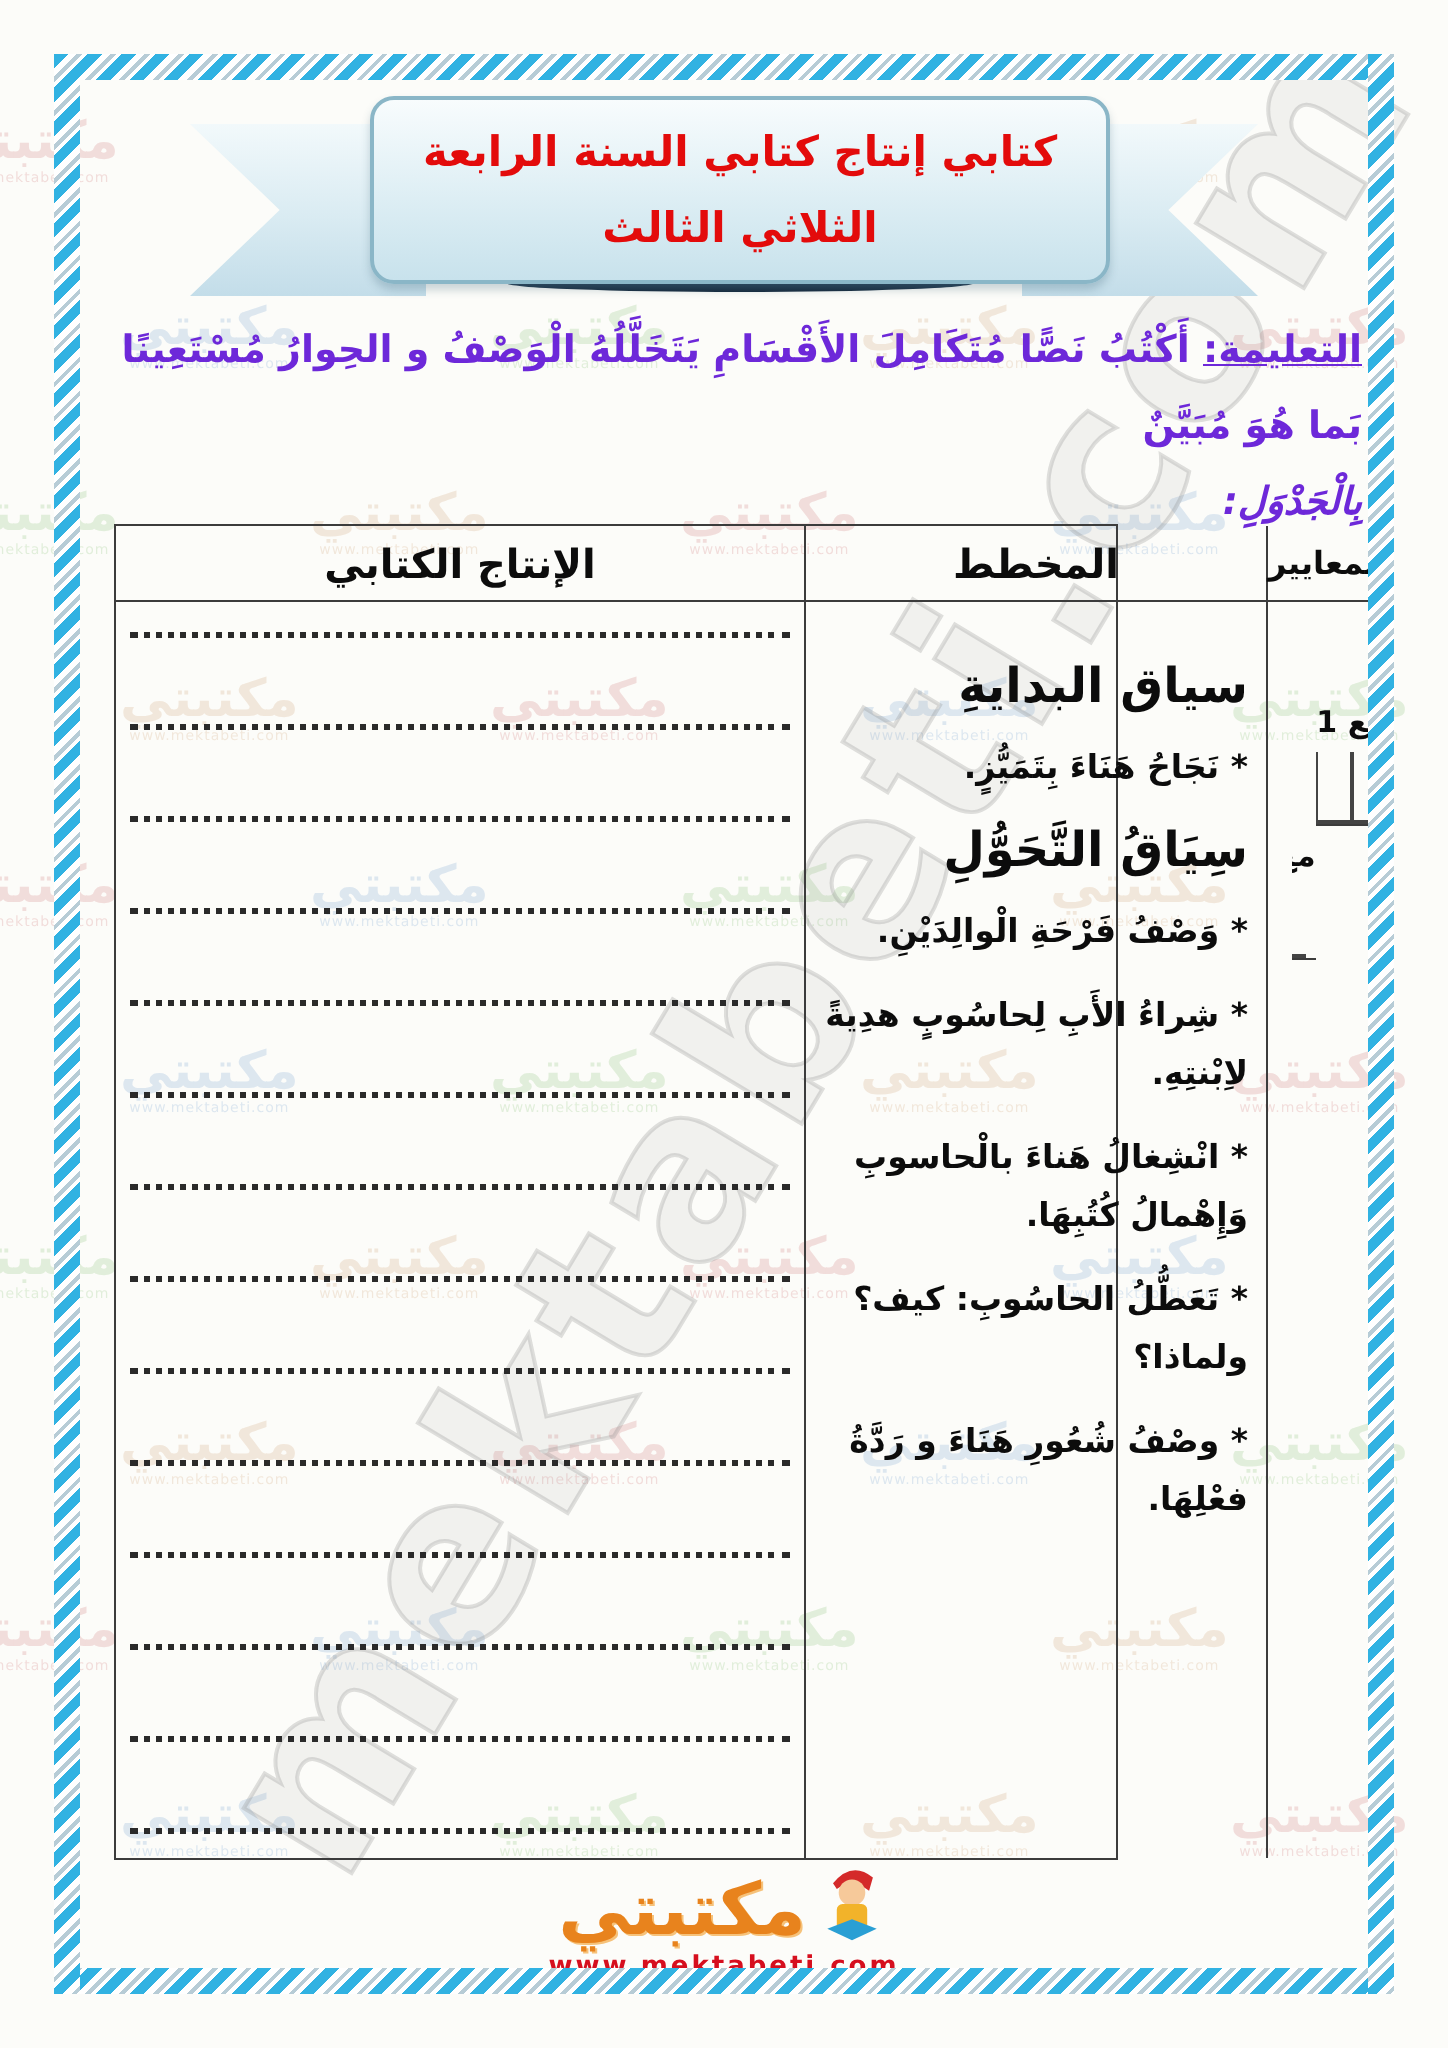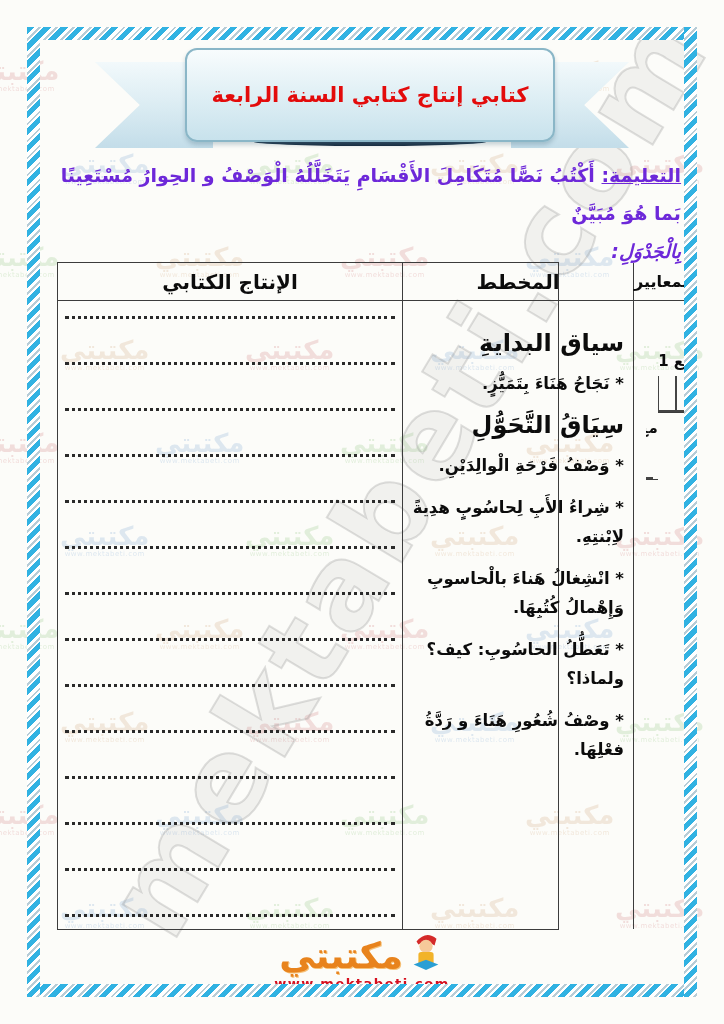--- a/index.html
+++ b/index.html
@@ -281,20 +281,21 @@
   <div class="frame top"></div>
   <div class="frame bottom"></div>
   <div class="frame left"></div>
   <div class="frame right"></div>
 
   <div class="banner">
     <div class="wing left"></div>
     <div class="wing right"></div>
     <div class="banner-panel">
       <div class="banner-line" style="color:#e30b0b">كتابي إنتاج كتابي السنة الرابعة</div>
+      <div class="banner-line" style="color:#e30b0b">الثلاثي الثالث</div>
     </div>
   </div>
 
   <div class="instruction">
     <div><span class="lbl">التعليمة:</span> <span>أَكْتُبُ نَصًّا مُتَكَامِلَ الأَقْسَامِ يَتَخَلَّلُهُ الْوَصْفُ و الحِوارُ مُسْتَعِينًا بَما هُوَ مُبَيَّنٌ</span></div>
     <div class="line2">بِالْجَدْوَلِ:</div>
   </div>
 
   <div class="exam-table">
 

